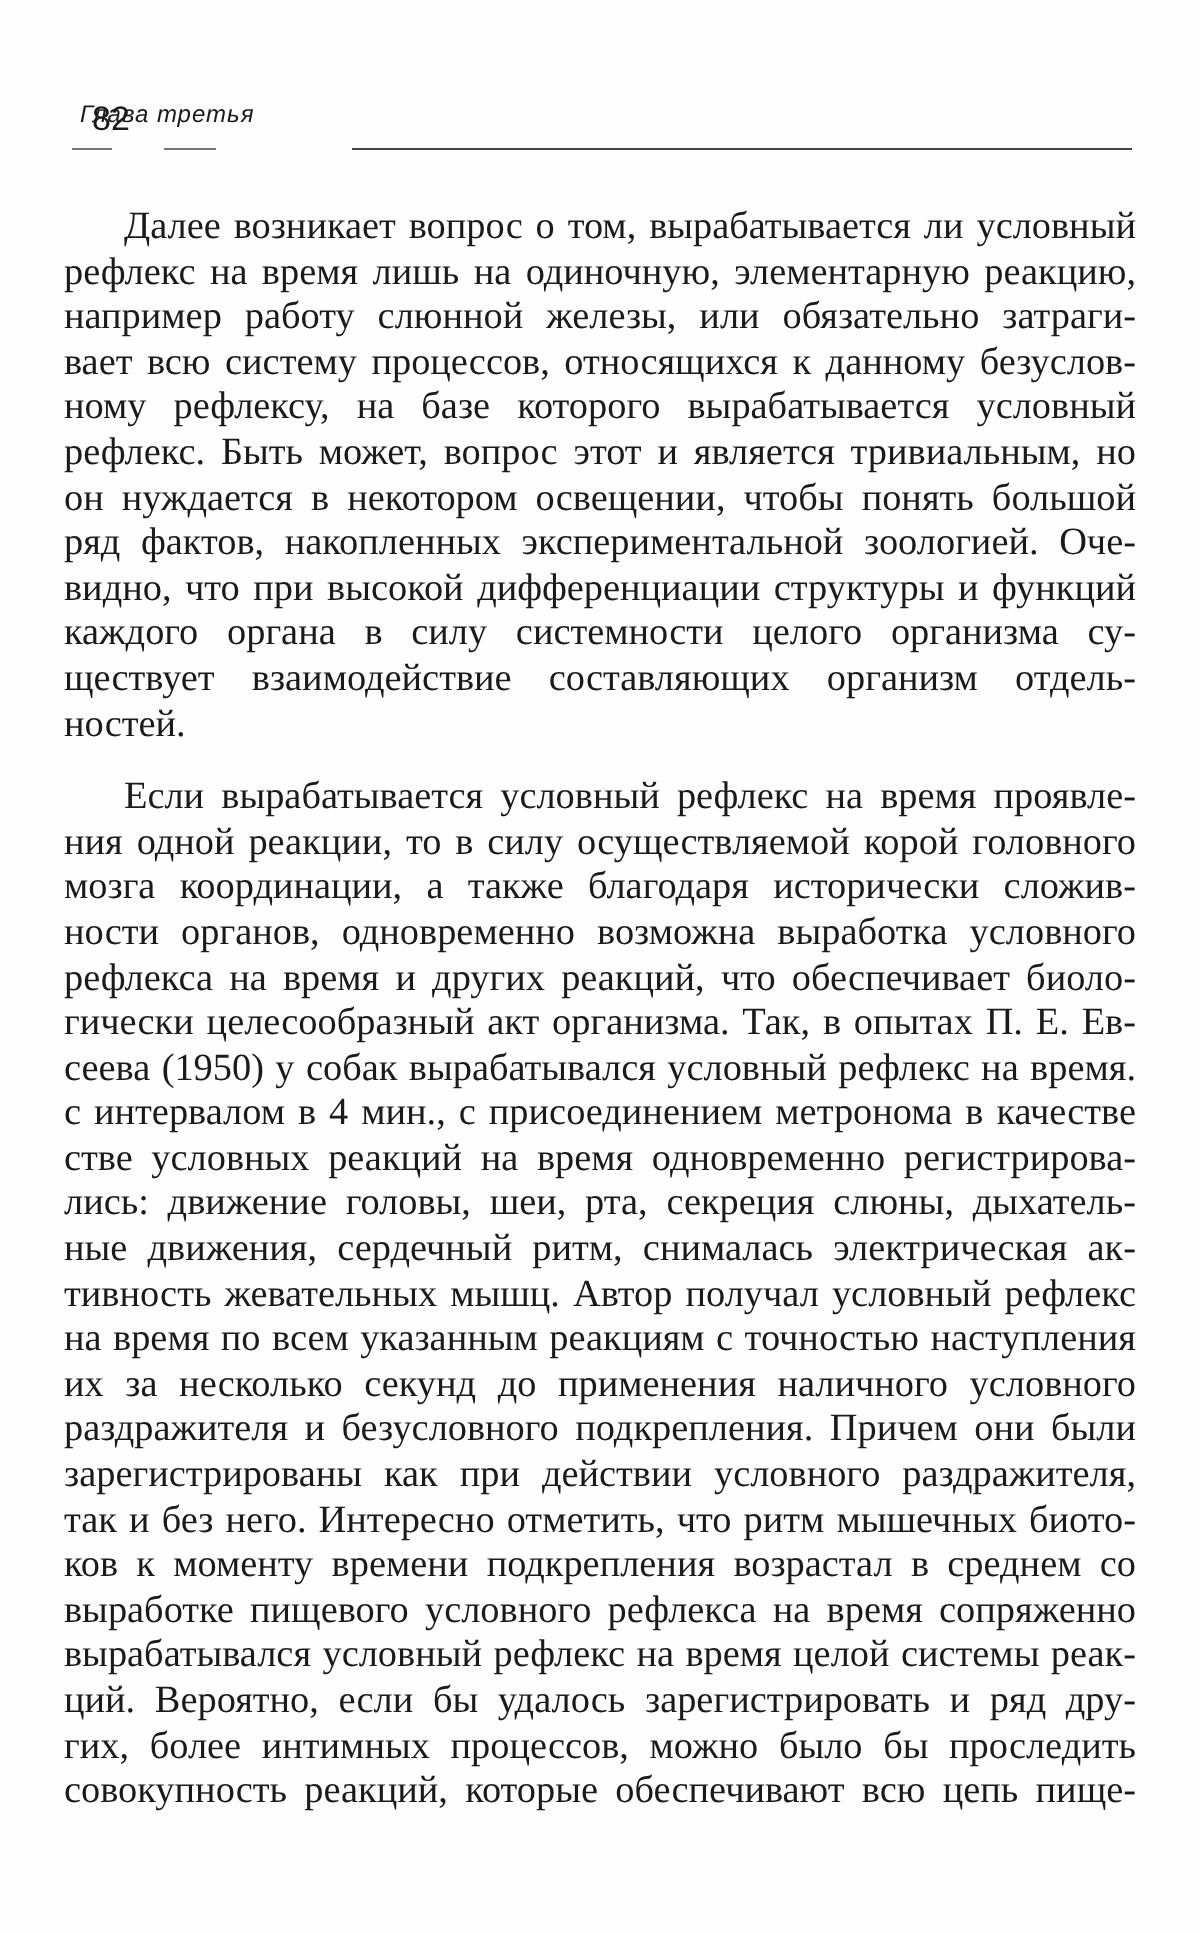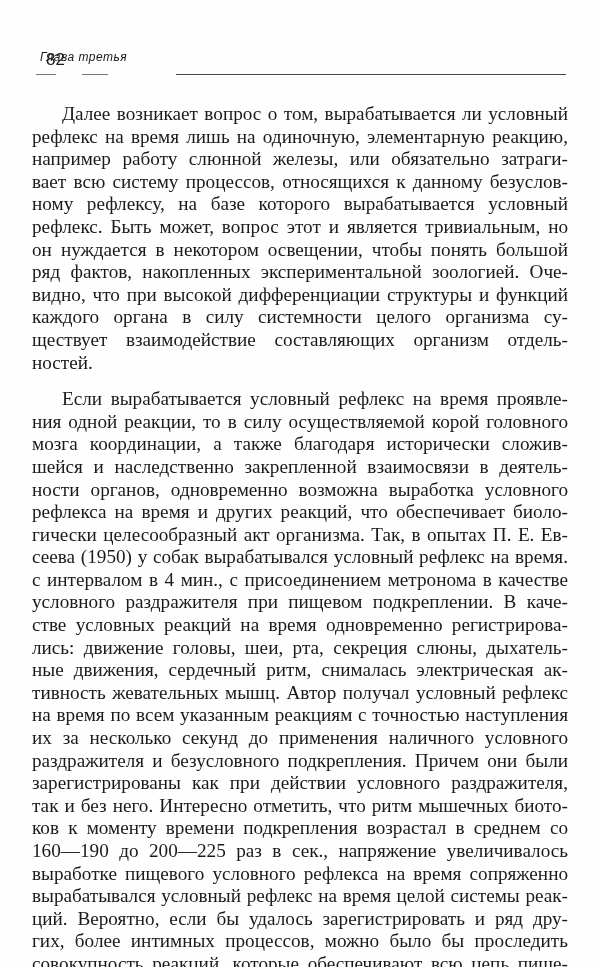--- a/index.html
+++ b/index.html
@@ -41,38 +41,35 @@
         <span class="line">ряд фактов, накопленных экспериментальной зоологией. Оче-</span>
         <span class="line">видно, что при высокой дифференциации структуры и функций</span>
         <span class="line">каждого органа в силу системности целого организма су-</span>
         <span class="line">ществует взаимодействие составляющих организм отдель-</span>
         <span class="line last">ностей.</span>
       </div>
       <div>
         <span class="line indent">Если вырабатывается условный рефлекс на время проявле-</span>
         <span class="line">ния одной реакции, то в силу осуществляемой корой головного</span>
         <span class="line">мозга координации, а также благодаря исторически сложив-</span>
-        <span class="line">шейся и наследственно закрепленной взаимосвязи в деятель-</span>
         <span class="line">ности органов, одновременно возможна выработка условного</span>
         <span class="line">рефлекса на время и других реакций, что обеспечивает биоло-</span>
         <span class="line">гически целесообразный акт организма. Так, в опытах П. Е. Ев-</span>
         <span class="line">сеева (1950) у собак вырабатывался условный рефлекс на время.</span>
         <span class="line">с интервалом в 4 мин., с присоединением метронома в качестве</span>
-        <span class="line">условного раздражителя при пищевом подкреплении. В каче-</span>
         <span class="line">стве условных реакций на время одновременно регистрирова-</span>
         <span class="line">лись: движение головы, шеи, рта, секреция слюны, дыхатель-</span>
         <span class="line">ные движения, сердечный ритм, снималась электрическая ак-</span>
         <span class="line">тивность жевательных мышц. Автор получал условный рефлекс</span>
         <span class="line">на время по всем указанным реакциям с точностью наступления</span>
         <span class="line">их за несколько секунд до применения наличного условного</span>
         <span class="line">раздражителя и безусловного подкрепления. Причем они были</span>
         <span class="line">зарегистрированы как при действии условного раздражителя,</span>
         <span class="line">так и без него. Интересно отметить, что ритм мышечных биото-</span>
         <span class="line">ков к моменту времени подкрепления возрастал в среднем со</span>
-        <span class="line">160—190 до 200—225 раз в сек., напряжение увеличивалось</span>
         <span class="line">выработке пищевого условного рефлекса на время сопряженно</span>
         <span class="line">вырабатывался условный рефлекс на время целой системы реак-</span>
         <span class="line">ций. Вероятно, если бы удалось зарегистрировать и ряд дру-</span>
         <span class="line">гих, более интимных процессов, можно было бы проследить</span>
         <span class="line">совокупность реакций, которые обеспечивают всю цепь пище-</span>
       </div>
     </div>
 </div>
 
 </body></html>

